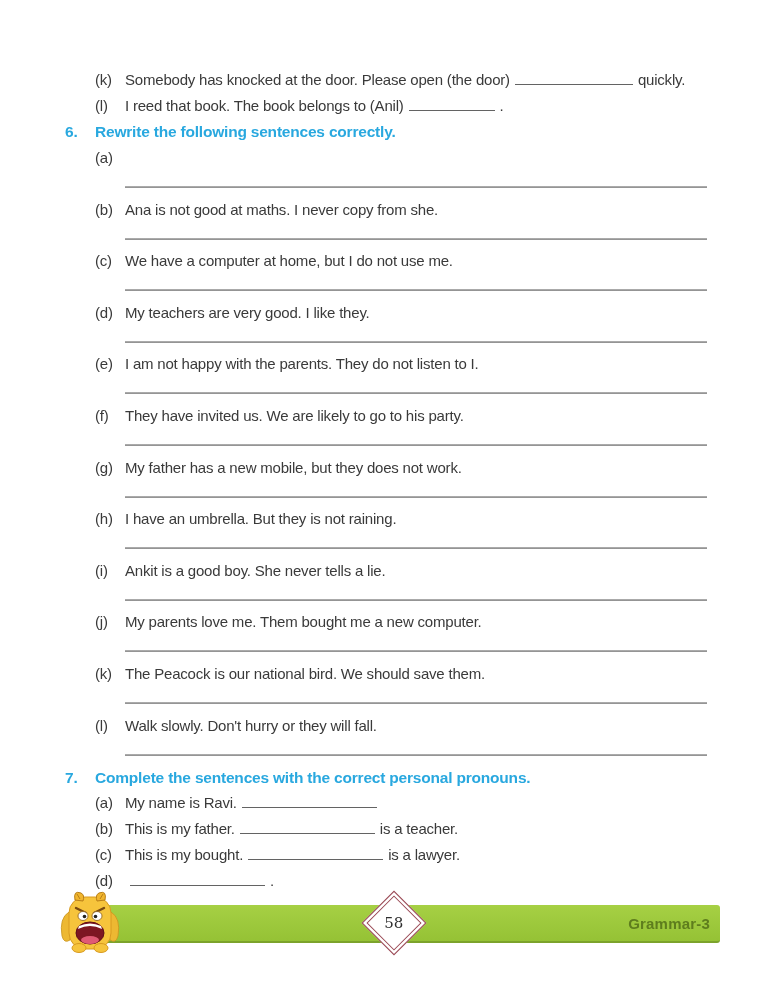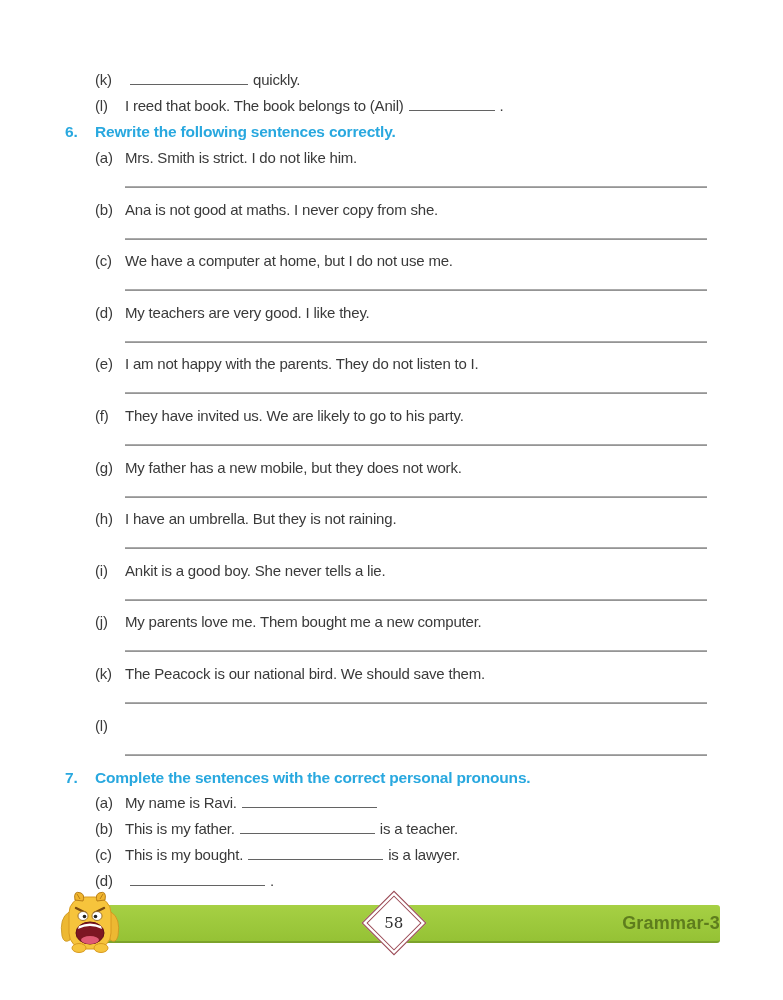--- a/index.html
+++ b/index.html
@@ -22,60 +22,61 @@
   .blank.w-l{width:86px;}
   .blank.w-p{width:135px;}
   
   .footer-bar{
     position:absolute;left:100px;top:905px;width:620px;height:36px;
     background:linear-gradient(to bottom,#a6d044,#95c235);
     border-radius:3px;border-bottom:2px solid #7ca32c;
     display:flex;align-items:center;justify-content:flex-end;
   }
   .footer-book{
-    font-size:18px;font-weight:bold;color:#5e7d1d;letter-spacing:0.2px;
+    font-size:15px;font-weight:bold;color:#5e7d1d;letter-spacing:0.2px;
+    padding-right:10px;
   }
   .page-diamond{
     position:absolute;left:371px;top:900px;width:44px;height:44px;
     background:#ffffff;border:1.5px solid #9b4a56;transform:rotate(45deg);
     box-shadow:inset 0 0 0 2.5px #ffffff, inset 0 0 0 3.5px #9b4a56;
     display:flex;align-items:center;justify-content:center;z-index:3;
   }
   .page-diamond .num{
     transform:rotate(-45deg);font-family:"DejaVu Serif", serif;
     font-size:15px;color:#2e2e2e;
   }
   .mascot{position:absolute;left:55px;top:890px;width:70px;height:68px;z-index:4;}
 </style>
 </head>
 <body>
 
 <div id="ex5-items">
     <div class="row sentence" style="top: 71px;">
       <span class="lbl">(k)</span>
+      <span>Somebody has knocked at the door. Please open (the door)</span>
       <span class="blank w-k"></span>
       <span>quickly.</span>
     </div>
     <div class="row sentence" style="top: 97px;">
       <span class="lbl">(l)</span>
       <span>I reed that book. The book belongs to (Anil)</span>
       <span class="blank w-l"></span>
       <span>.</span>
     </div>
   </div>
 
 <div class="heading-row" style="top:123px;">
   <span class="num">6.</span>
   <span>Rewrite the following sentences correctly.</span>
 </div>
 
 <div id="ex6-items">
     <div class="row sentence" style="top: 149px;">
       <span class="lbl">(a)</span>
-      <span>Mrs. Smith is strict. I do not like him.</span>
     </div>
     <div class="answer-line" style="top: 186px;"></div>
     <div class="row sentence" style="top: 201px;">
       <span class="lbl">(b)</span>
       <span>Ana is not good at maths. I never copy from she.</span>
     </div>
     <div class="answer-line" style="top: 238px;"></div>
     <div class="row sentence" style="top: 252px;">
       <span class="lbl">(c)</span>
       <span>We have a computer at home, but I do not use me.</span>
@@ -116,20 +117,21 @@
       <span>My parents love me. Them bought me a new computer.</span>
     </div>
     <div class="answer-line" style="top: 650px;"></div>
     <div class="row sentence" style="top: 665px;">
       <span class="lbl">(k)</span>
       <span>The Peacock is our national bird. We should save them.</span>
     </div>
     <div class="answer-line" style="top: 702px;"></div>
     <div class="row sentence" style="top: 717px;">
       <span class="lbl">(l)</span>
+      <span>Walk slowly. Don't hurry or they will fall.</span>
     </div>
     <div class="answer-line" style="top: 754px;"></div>
   </div>
 
 <div class="heading-row" style="top:769px;">
   <span class="num">7.</span>
   <span>Complete the sentences with the correct personal pronouns.</span>
 </div>
 
 <div id="ex7-items">

